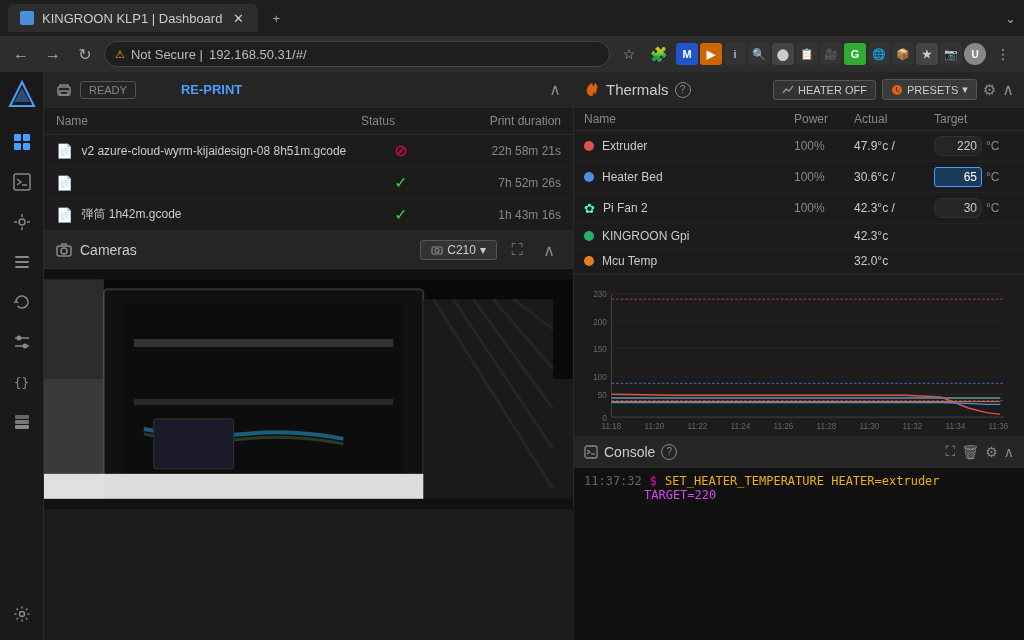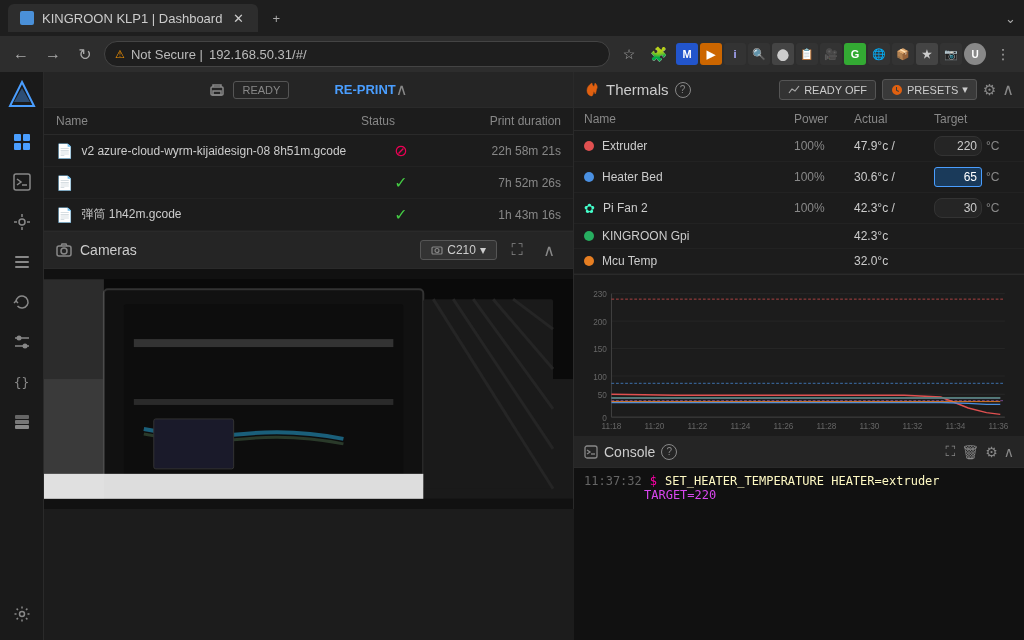--- a/index.html
+++ b/index.html
@@ -30,21 +30,21 @@
     .sidebar { width: 44px; background: #1a1a1a; display: flex; flex-direction: column; align-items: center; padding: 8px 0; gap: 4px; border-right: 1px solid #2a2a2a; }
     .sidebar-item { width: 36px; height: 36px; display: flex; align-items: center; justify-content: center; border-radius: 6px; cursor: pointer; color: #888; font-size: 16px; }
     .sidebar-item.active { color: #4a9eff; }
     .sidebar-bottom { margin-top: auto; display: flex; flex-direction: column; gap: 4px; align-items: center; }
 
     
     .main { flex: 1; display: flex; flex-direction: column; }
 
     
     .files-panel { width: 530px; border-right: 1px solid #2a2a2a; display: flex; flex-direction: column; }
-    .panel-header { background: #252525; border-bottom: 1px solid #2a2a2a; padding: 6px 12px; display: flex; align-items: center; justify-content: center; min-height: 36px; }
+    .panel-header { background: #252525; border-bottom: 1px solid #2a2a2a; padding: 6px 12px; display: flex; align-items: center; justify-content: space-between; min-height: 36px; }
     .panel-header-left { display: flex; align-items: center; gap: 8px; }
     .status-ready { background: transparent; border: 1px solid #555; color: #888; padding: 2px 8px; border-radius: 3px; font-size: 11px; }
     .status-reprint { color: #4a9eff; font-weight: bold; font-size: 13px; cursor: pointer; padding-left: 37px; }
     .collapse-btn { color: #888; cursor: pointer; font-size: 16px; }
 
     .files-table { flex: 1; overflow-y: auto; }
     .files-table-header { display: grid; grid-template-columns: 1fr 80px 120px; padding: 6px 12px; color: #888; font-size: 12px; border-bottom: 1px solid #2a2a2a; }
     .file-row { display: grid; grid-template-columns: 1fr 80px 120px; padding: 6px 12px; align-items: center; border-bottom: 1px solid #222; }
     .file-name { display: flex; align-items: center; gap: 8px; color: #ccc; font-size: 12px; overflow: hidden; }
     .file-icon { color: #888; font-size: 14px; flex-shrink: 0; }
@@ -350,21 +350,21 @@
                 <path d="M8 14c-3 0-5-2.5-5-5.5C3 5 5 3 8 1c0 2 1 3 2 3.5C10.5 3 11 1.5 11 1c2 2 3 4 1.5 6.5C12 9.5 12 11 11 12c0-1-.5-2-1.5-2.5C9.5 11 9 13 8 14z" fill="#e06010" stroke="#e06010" stroke-width="0.5"></path>
               </svg>
               <span>Thermals</span>
               <div class="help-icon">?</div>
             </div>
             <div class="thermals-actions">
               <div class="chart-off-btn">
                 <svg width="12" height="12" viewBox="0 0 12 12" fill="none" stroke="#aaa" stroke-width="1.2">
                   <polyline points="1,9 4,5 7,7 11,2"></polyline>
                 </svg>
-                <span>READY OFF</span>
+                <span>HEATER OFF</span>
               </div>
               <div class="presets-btn">
                 <svg width="12" height="12" viewBox="0 0 12 12" fill="currentColor">
                   <path d="M6 1a5 5 0 1 0 0 10A5 5 0 0 0 6 1zm0 2v3l2 1-.5.9L5 6.5V3z" fill="#e06010"></path>
                 </svg>
                 <span>PRESETS</span>
                 <span>▾</span>
               </div>
               <div class="gear-btn">⚙</div>
               <div class="collapse-btn">∧</div>
@@ -504,21 +504,21 @@
               <div class="console-icon-btn">⛶</div>
               <div class="console-icon-btn">🗑</div>
               <div class="console-icon-btn">⚙</div>
               <div class="console-icon-btn">∧</div>
             </div>
           </div>
           <div class="console-content">
             <div class="console-line">
               <span class="console-timestamp">11:37:32</span>
               <span class="console-command">$</span>
-              <span style="color:#fef9c3;">SET_HEATER_TEMPERATURE HEATER=extruder</span>
+              <span style="color:#eab308;">SET_HEATER_TEMPERATURE HEATER=extruder</span>
             </div>
             <div class="console-line2">
               <span>TARGET=220</span>
             </div>
           </div>
         </div>
       </div>
     </div>
   </div>
 </div>

